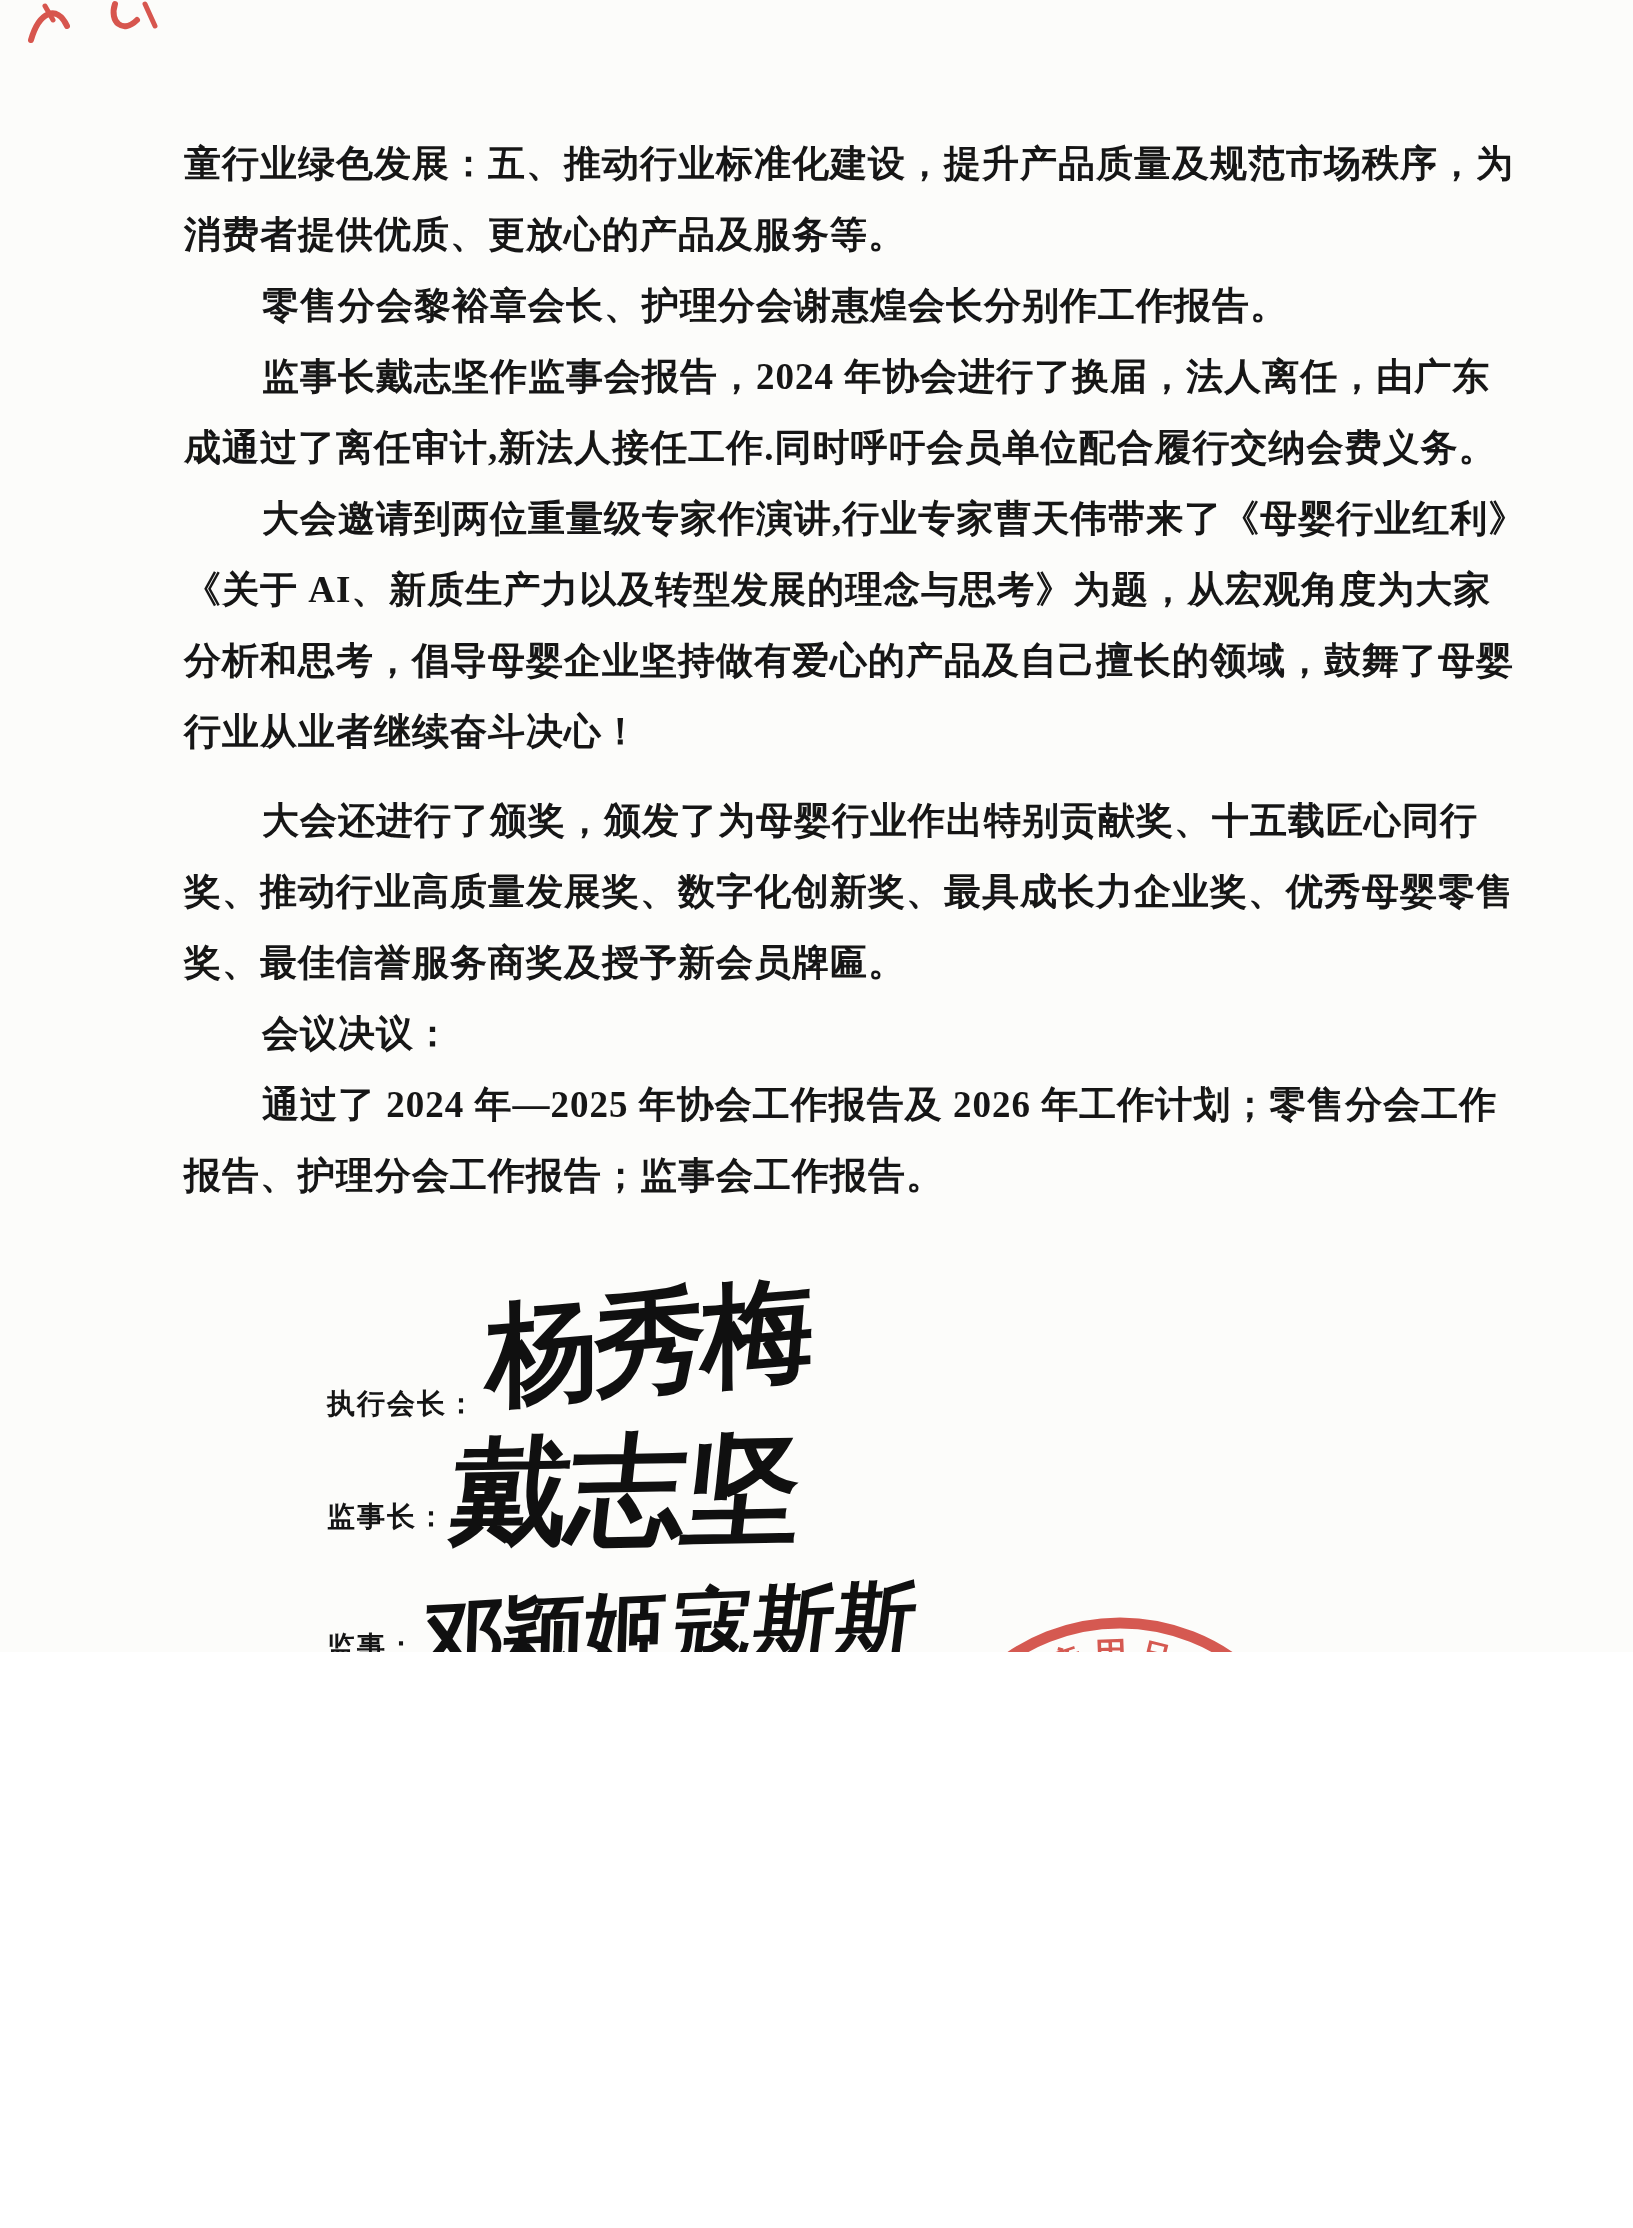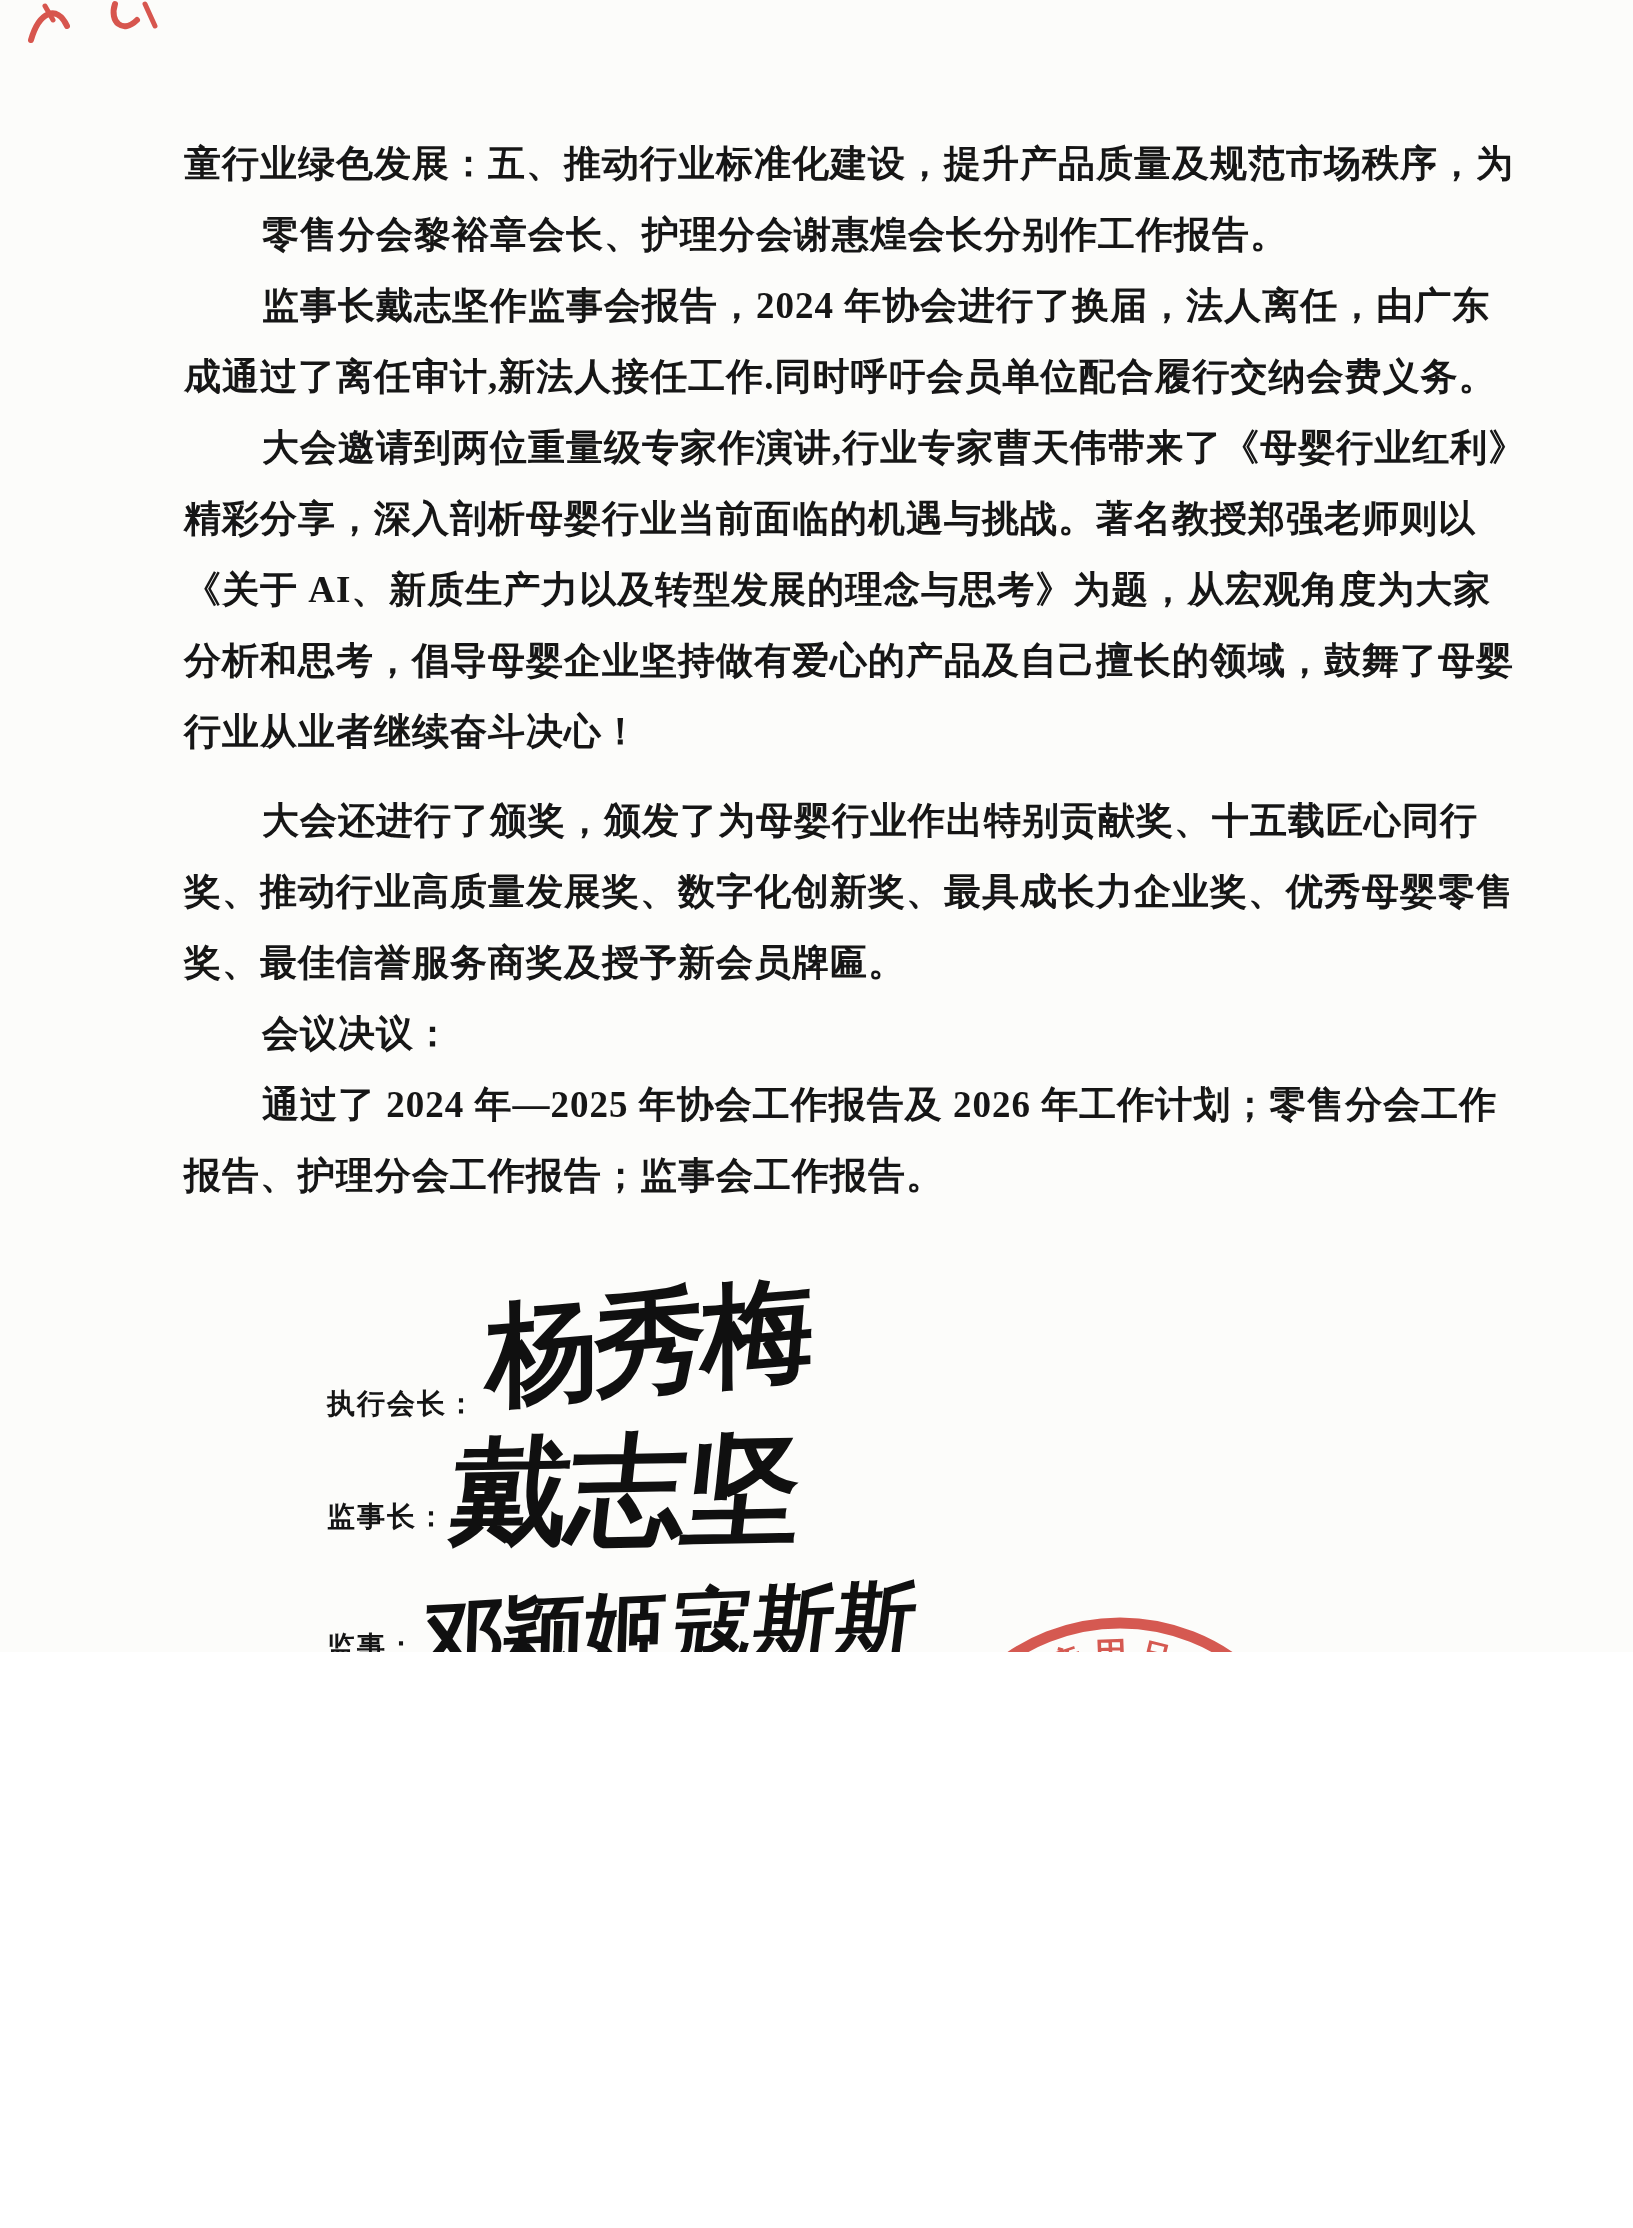--- a/index.html
+++ b/index.html
@@ -61,25 +61,25 @@
 
   <svg class="ink-marks" viewBox="0 0 170 48" aria-hidden="true">
     <path d="M16 40 C24 12, 42 4, 52 26" stroke="#d13a31" stroke-width="6" fill="none" stroke-linecap="round"></path>
     <path d="M30 6 L38 20" stroke="#d13a31" stroke-width="5" fill="none" stroke-linecap="round"></path>
     <path d="M100 4 C94 22, 108 34, 122 20" stroke="#d13a31" stroke-width="6" fill="none" stroke-linecap="round"></path>
     <path d="M130 4 L140 26" stroke="#d13a31" stroke-width="5" fill="none" stroke-linecap="round"></path>
   </svg>
 
   <div class="doc-body">
     <div class="doc-line">童行业绿色发展：五、推动行业标准化建设，提升产品质量及规范市场秩序，为</div>
+    <div class="doc-line">消费者提供优质、更放心的产品及服务等。</div>
     <div class="doc-line indent">零售分会黎裕章会长、护理分会谢惠煌会长分别作工作报告。</div>
     <div class="doc-line indent">监事长戴志坚作监事会报告，2024 年协会进行了换届，法人离任，由广东</div>
     <div class="doc-line">成通过了离任审计,新法人接任工作.同时呼吁会员单位配合履行交纳会费义务。</div>
     <div class="doc-line indent">大会邀请到两位重量级专家作演讲,行业专家曹天伟带来了《母婴行业红利》</div>
-    <div class="doc-line">精彩分享，深入剖析母婴行业当前面临的机遇与挑战。著名教授郑强老师则以</div>
     <div class="doc-line">《关于 AI、新质生产力以及转型发展的理念与思考》为题，从宏观角度为大家</div>
     <div class="doc-line">分析和思考，倡导母婴企业坚持做有爱心的产品及自己擅长的领域，鼓舞了母婴</div>
     <div class="doc-line">行业从业者继续奋斗决心！</div>
     <div class="doc-line indent gap">大会还进行了颁奖，颁发了为母婴行业作出特别贡献奖、十五载匠心同行</div>
     <div class="doc-line">奖、推动行业高质量发展奖、数字化创新奖、最具成长力企业奖、优秀母婴零售</div>
     <div class="doc-line">奖、最佳信誉服务商奖及授予新会员牌匾。</div>
     <div class="doc-line indent">会议决议：</div>
     <div class="doc-line indent">通过了 2024 年—2025 年协会工作报告及 2026 年工作计划；零售分会工作</div>
     <div class="doc-line">报告、护理分会工作报告；监事会工作报告。</div>
   </div>

